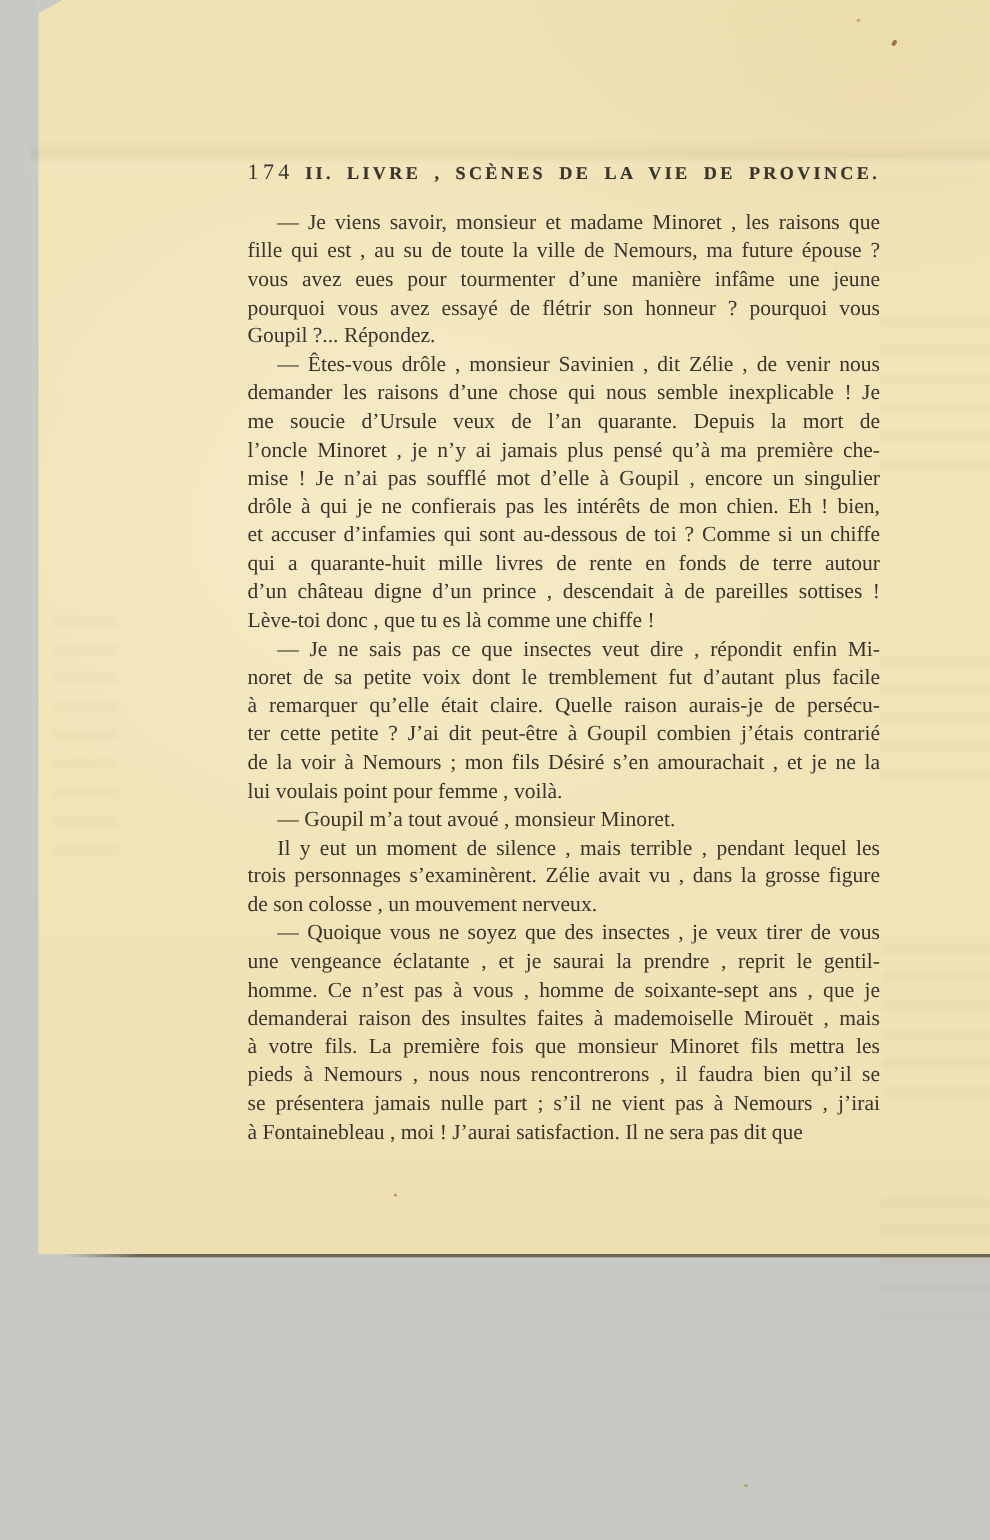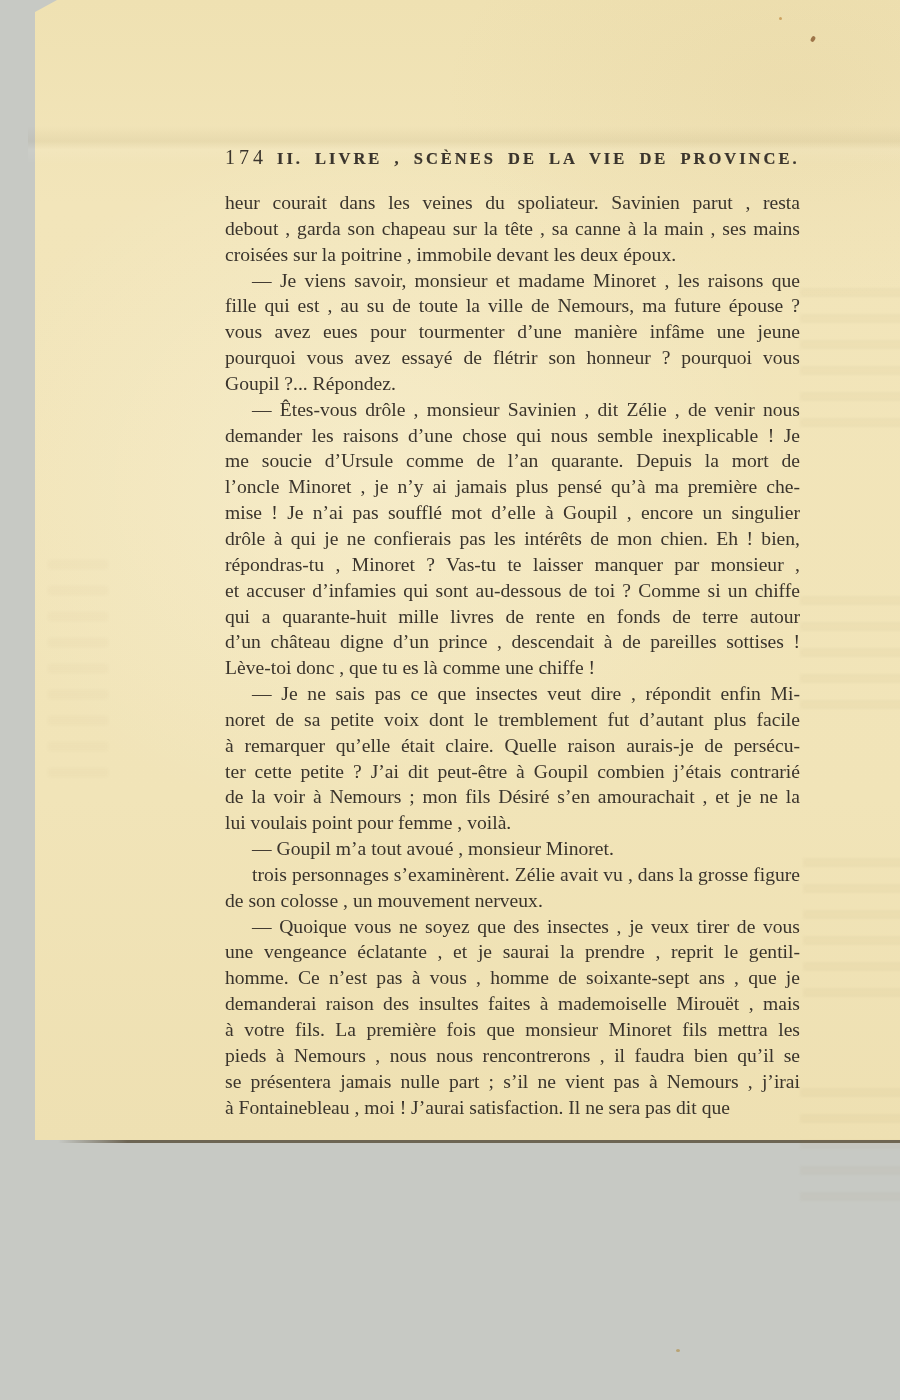--- a/index.html
+++ b/index.html
@@ -74,21 +74,21 @@
     margin-bottom: 22px;
     white-space: nowrap;
   }
   .page-number {
     font-size: 20px; letter-spacing: 4px;
     flex: 0 0 auto;
   }
   .running-title {
     flex: 1 1 auto;
     margin-left: 10px;
-    text-align: left;
+    text-align: right;
     font-size: 16.5px;
     letter-spacing: 3px;
     word-spacing: 5px;
     font-weight: bold;
     -webkit-text-stroke: 0.2px var(--ink);
   }
 
   .body-text {
     font-size: 19.6px;
     text-rendering: optimizeLegibility;
@@ -122,57 +122,52 @@
   <div class="speck s2"></div>
   <div class="speck s3"></div>
   <div class="speck s4"></div>
 
   <div class="text-area">
     <div class="running-head">
       <span class="page-number">174</span>
       <span class="running-title">II. LIVRE , SCÈNES DE LA VIE DE PROVINCE.</span>
     </div>
     <div class="body-text">
-        <div class="paragraph">
-          <div class="line just">heur courait dans les veines du spoliateur. Savinien parut , resta</div>
-          <div class="line just">debout , garda son chapeau sur la tête , sa canne à la main , ses mains</div>
-          <div class="line">croisées sur la poitrine , immobile devant les deux époux.</div>
-        </div>
         <div class="paragraph indent">
           <div class="line just">— Je viens savoir, monsieur et madame Minoret , les raisons que</div>
           <div class="line just">fille qui est , au su de toute la ville de Nemours, ma future épouse ?</div>
           <div class="line just">vous avez eues pour tourmenter d’une manière infâme une jeune</div>
           <div class="line just">pourquoi vous avez essayé de flétrir son honneur ? pourquoi vous</div>
           <div class="line">Goupil ?... Répondez.</div>
         </div>
         <div class="paragraph indent">
           <div class="line just">— Êtes-vous drôle , monsieur Savinien , dit Zélie , de venir nous</div>
           <div class="line just">demander les raisons d’une chose qui nous semble inexplicable ! Je</div>
-          <div class="line just">me soucie d’Ursule comme de l’an quarante. Depuis la mort de</div>
+          <div class="line just">me soucie d’Ursule veux de l’an quarante. Depuis la mort de</div>
           <div class="line just">l’oncle Minoret , je n’y ai jamais plus pensé qu’à ma première che-</div>
           <div class="line just">mise ! Je n’ai pas soufflé mot d’elle à Goupil , encore un singulier</div>
           <div class="line just">drôle à qui je ne confierais pas les intérêts de mon chien. Eh ! bien,</div>
-          <div class="line just">répondras-tu , Minoret ? Vas-tu te laisser manquer par monsieur ,</div>
           <div class="line just">et accuser d’infamies qui sont au-dessous de toi ? Comme si un chiffe</div>
           <div class="line just">qui a quarante-huit mille livres de rente en fonds de terre autour</div>
           <div class="line just">d’un château digne d’un prince , descendait à de pareilles sottises !</div>
           <div class="line">Lève-toi donc , que tu es là comme une chiffe !</div>
         </div>
         <div class="paragraph indent">
           <div class="line just">— Je ne sais pas ce que insectes veut dire , répondit enfin Mi-</div>
           <div class="line just">noret de sa petite voix dont le tremblement fut d’autant plus facile</div>
           <div class="line just">à remarquer qu’elle était claire. Quelle raison aurais-je de persécu-</div>
           <div class="line just">ter cette petite ? J’ai dit peut-être à Goupil combien j’étais contrarié</div>
           <div class="line just">de la voir à Nemours ; mon fils Désiré s’en amourachait , et je ne la</div>
           <div class="line">lui voulais point pour femme , voilà.</div>
         </div>
         <div class="paragraph indent">
           <div class="line">— Goupil m’a tout avoué , monsieur Minoret.</div>
         </div>
         <div class="paragraph indent">
+          <div class="line just">Il y eut un moment de silence , mais terrible , pendant lequel les</div>
           <div class="line just">trois personnages s’examinèrent. Zélie avait vu , dans la grosse figure</div>
           <div class="line">de son colosse , un mouvement nerveux.</div>
         </div>
         <div class="paragraph indent">
           <div class="line just">— Quoique vous ne soyez que des insectes , je veux tirer de vous</div>
           <div class="line just">une vengeance éclatante , et je saurai la prendre , reprit le gentil-</div>
           <div class="line just">homme. Ce n’est pas à vous , homme de soixante-sept ans , que je</div>
           <div class="line just">demanderai raison des insultes faites à mademoiselle Mirouët , mais</div>
           <div class="line just">à votre fils. La première fois que monsieur Minoret fils mettra les</div>
           <div class="line just">pieds à Nemours , nous nous rencontrerons , il faudra bien qu’il se</div>

